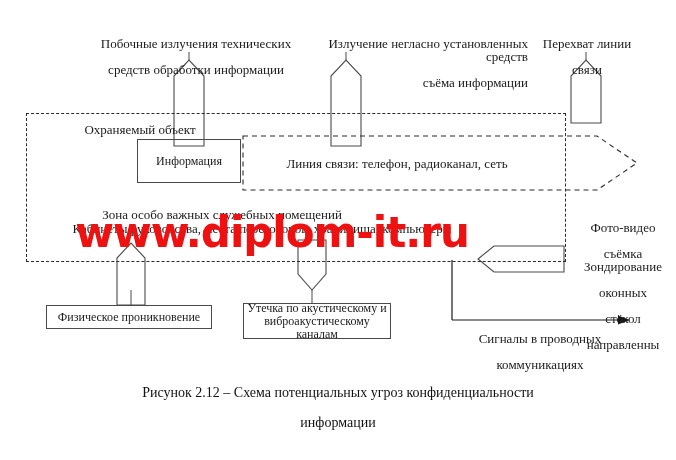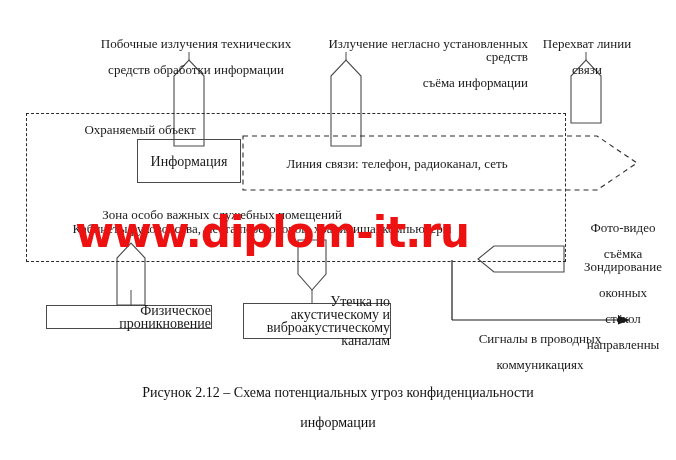--- a/index.html
+++ b/index.html
@@ -32,23 +32,23 @@
 
   
   .box {
     position: absolute;
     border: 1px solid #4a4a4a;
     background: transparent;
     box-sizing: border-box;
     display: flex;
     align-items: center;
     justify-content: center;
-    font-size: 14px;
+    font-size: 12px;
     line-height: 13px;
-    text-align: right;
+    text-align: center;
     color: #1a1a1a;
   }
 
   
   .dashed-box {
     position: absolute;
     border: 1px dashed #2b2b2b;
     box-sizing: border-box;
     background: transparent;
   }

